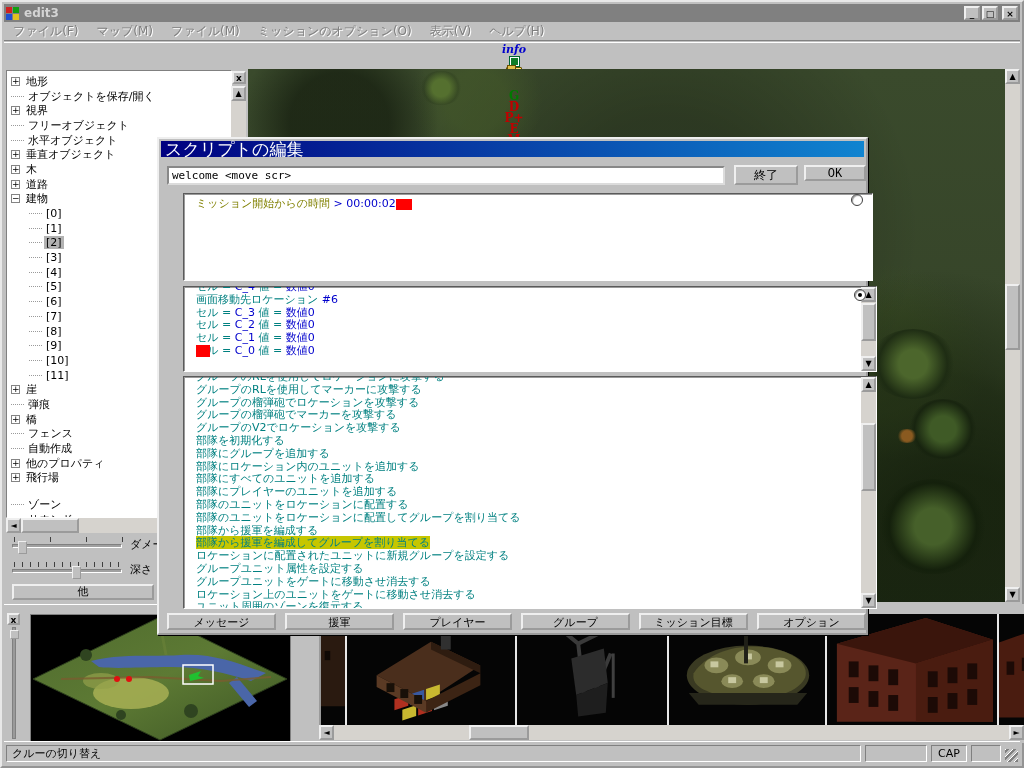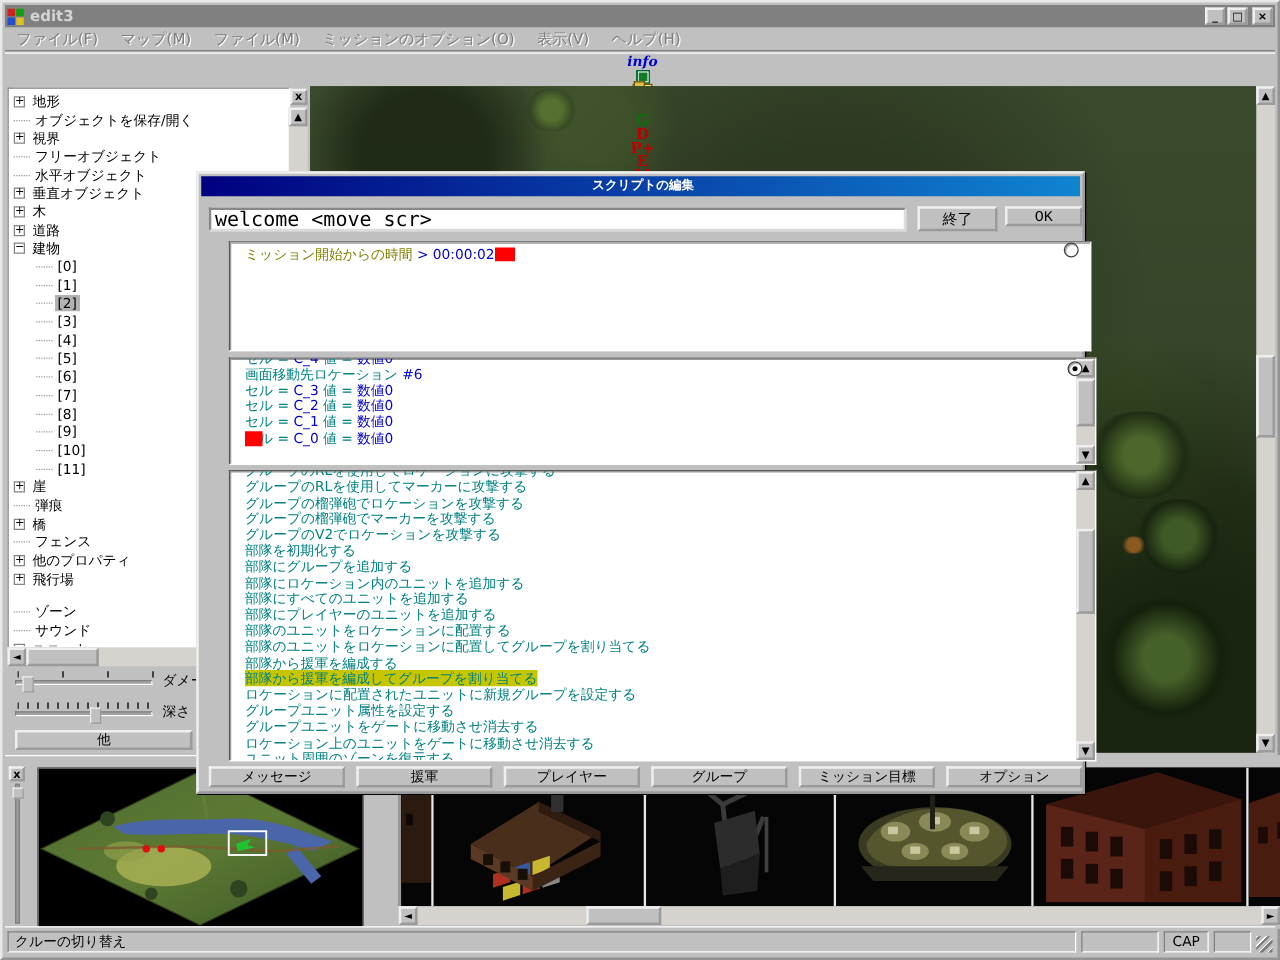--- a/index.html
+++ b/index.html
@@ -105,22 +105,22 @@
   #statusbar { position:absolute; left:2px; bottom:2px; right:2px; height:23px; background:#c0c0c0; border-top:1px solid #fff; display:flex; align-items:center; padding:2px; gap:4px; }
   #status-msg { flex:1; height:17px; line-height:15px; padding-left:5px; color:#000; }
   .status-cell { width:62px; height:17px; line-height:15px; text-align:center; color:#000; }
   #status-cap { width:36px; }
   #status-cell3 { width:30px; }
   #status-grip { width:13px; height:13px; align-self:flex-end;
     background:repeating-linear-gradient(135deg,#fff 0 1px,#808080 1px 3px,transparent 3px 5px); }
 
   
   #dialog { position:absolute; left:155px; top:135px; width:711px; height:498px; background:#c0c0c0; border:2px outset #efefef; box-shadow:1px 1px 0 #000; z-index:10; }
-  #dialog-title { position:absolute; left:2px; top:2px; right:2px; height:16px; background:linear-gradient(90deg,#000080,#1084d0); color:#fff; font-weight:bold; font-size:10px; line-height:16px; padding-left:4px;text-align:center; }
-  #script-name { position:absolute; left:8px; top:27px; width:558px; height:19px; background:#fff; border:2px inset #dcdcdc; font-size:16px; padding:0 3px; font-family:"DejaVu Sans Mono",monospace; color:#000; }
+  #dialog-title { position:absolute; left:2px; top:2px; right:2px; height:16px; background:linear-gradient(90deg,#000080,#1084d0); color:#fff; font-weight:normal; font-size:17px; line-height:16px; padding-left:4px; }
+  #script-name { position:absolute; left:8px; top:27px; width:558px; height:19px; background:#fff; border:2px inset #dcdcdc; font-size:11px; padding:0 3px; font-family:"DejaVu Sans Mono",monospace; color:#000; }
   #btn-exit { position:absolute; left:575px; top:26px; width:64px; height:20px; font-size:12px; }
   #btn-ok { position:absolute; left:645px; top:26px; width:62px; height:16px; font-size:12px;font-family:Liberation Mono, monospace; }
   .dlg-list { position:absolute; left:24px; background:#fff; border:1px solid #5a5a5a; border-bottom-color:#fff; border-right-color:#fff; box-shadow:inset 1px 1px 0 #9a9a9a; overflow:hidden; }
   #cond-list { top:54px; width:690px; height:88px; padding:4px 0 0 12px; }
   #act-list  { top:147px; width:694px; height:86px; padding:0 0 0 0; }
   #cmd-list  { top:237px; width:694px; height:233px; }
   .lst-line { height:12.8px; line-height:12.8px; white-space:nowrap; }
   .seg-teal { color:#008080; } .seg-blue { color:#0000cc; } .seg-olive { color:#808000; }
   .lst-line .hlspan { background:#c6c600; }
   .red-marker { display:inline-block; width:16px; height:11px; background:#ff0000; vertical-align:middle; }
@@ -372,20 +372,24 @@
             <span class="tree-dash"></span>
             <span class="tree-label">弾痕</span>
           </div>
           <div class="tree-row" style="padding-left: 2px;">
             <span class="tree-gly">+</span>
             <span class="tree-label">橋</span>
           </div>
           <div class="tree-row" style="padding-left: 2px;">
             <span class="tree-dash"></span>
             <span class="tree-label">フェンス</span>
+          </div>
+          <div class="tree-row" style="padding-left: 2px;">
+            <span class="tree-dash"></span>
+            <span class="tree-label">自動作成</span>
           </div>
           <div class="tree-row" style="padding-left: 2px;">
             <span class="tree-gly">+</span>
             <span class="tree-label">他のプロパティ</span>
           </div>
           <div class="tree-row" style="padding-left: 2px;">
             <span class="tree-gly">+</span>
             <span class="tree-label">飛行場</span>
           </div>
           <div class="tree-row" style="padding-left: 2px; margin-top: 12px;">

